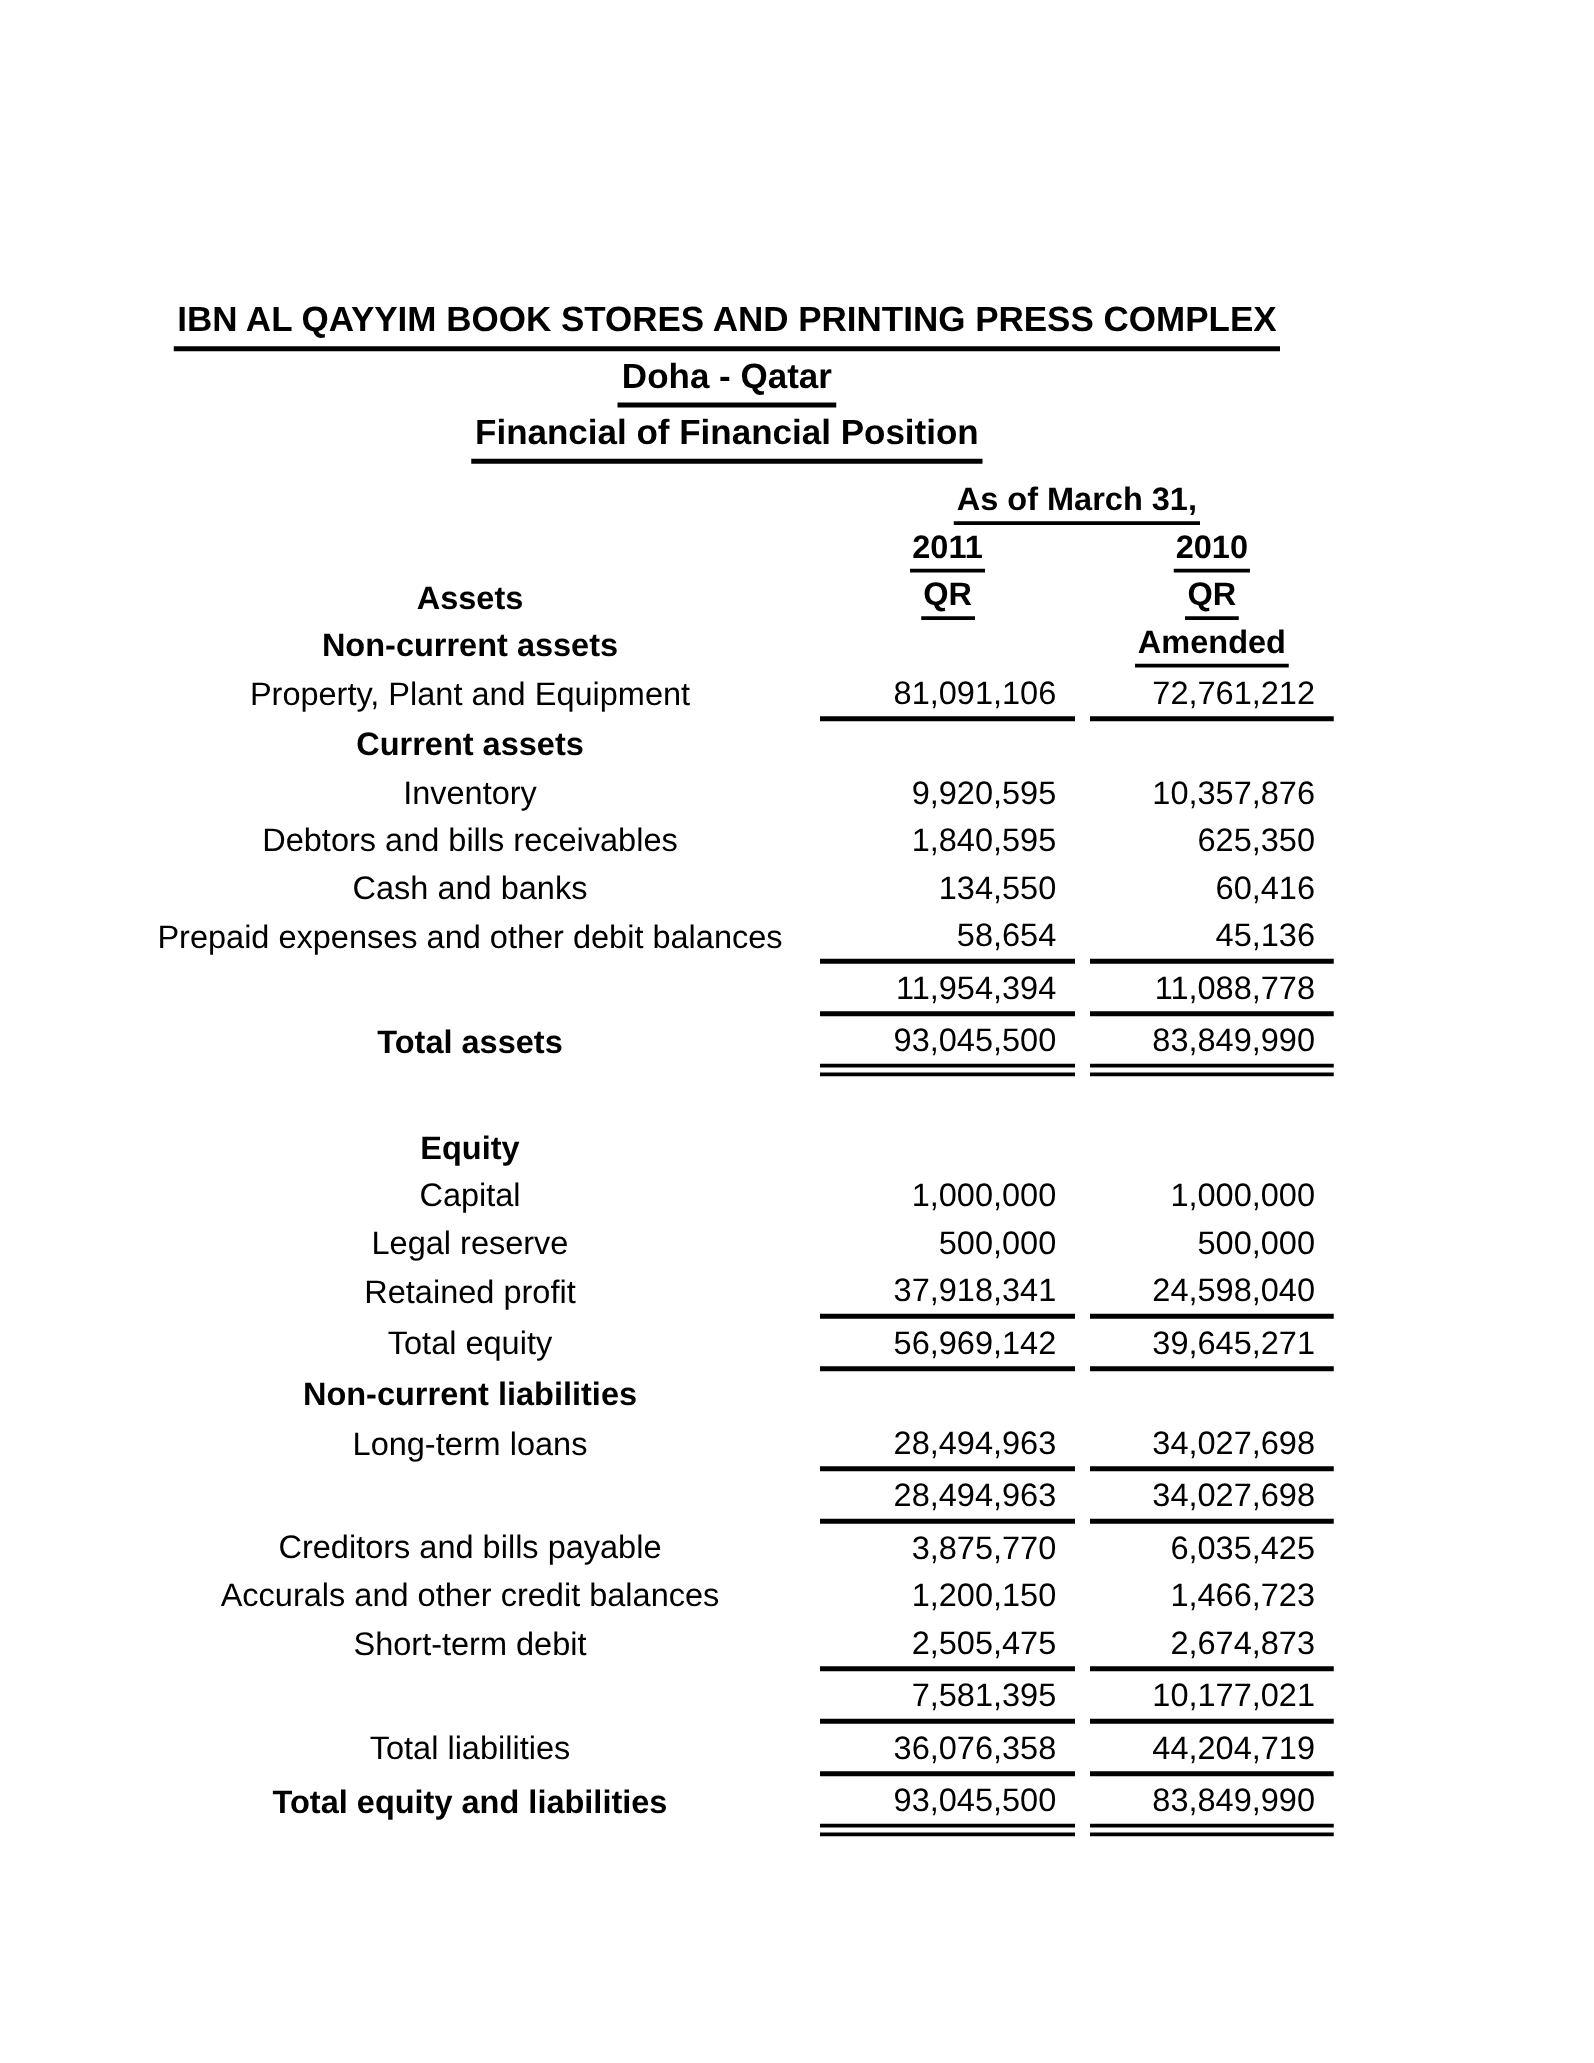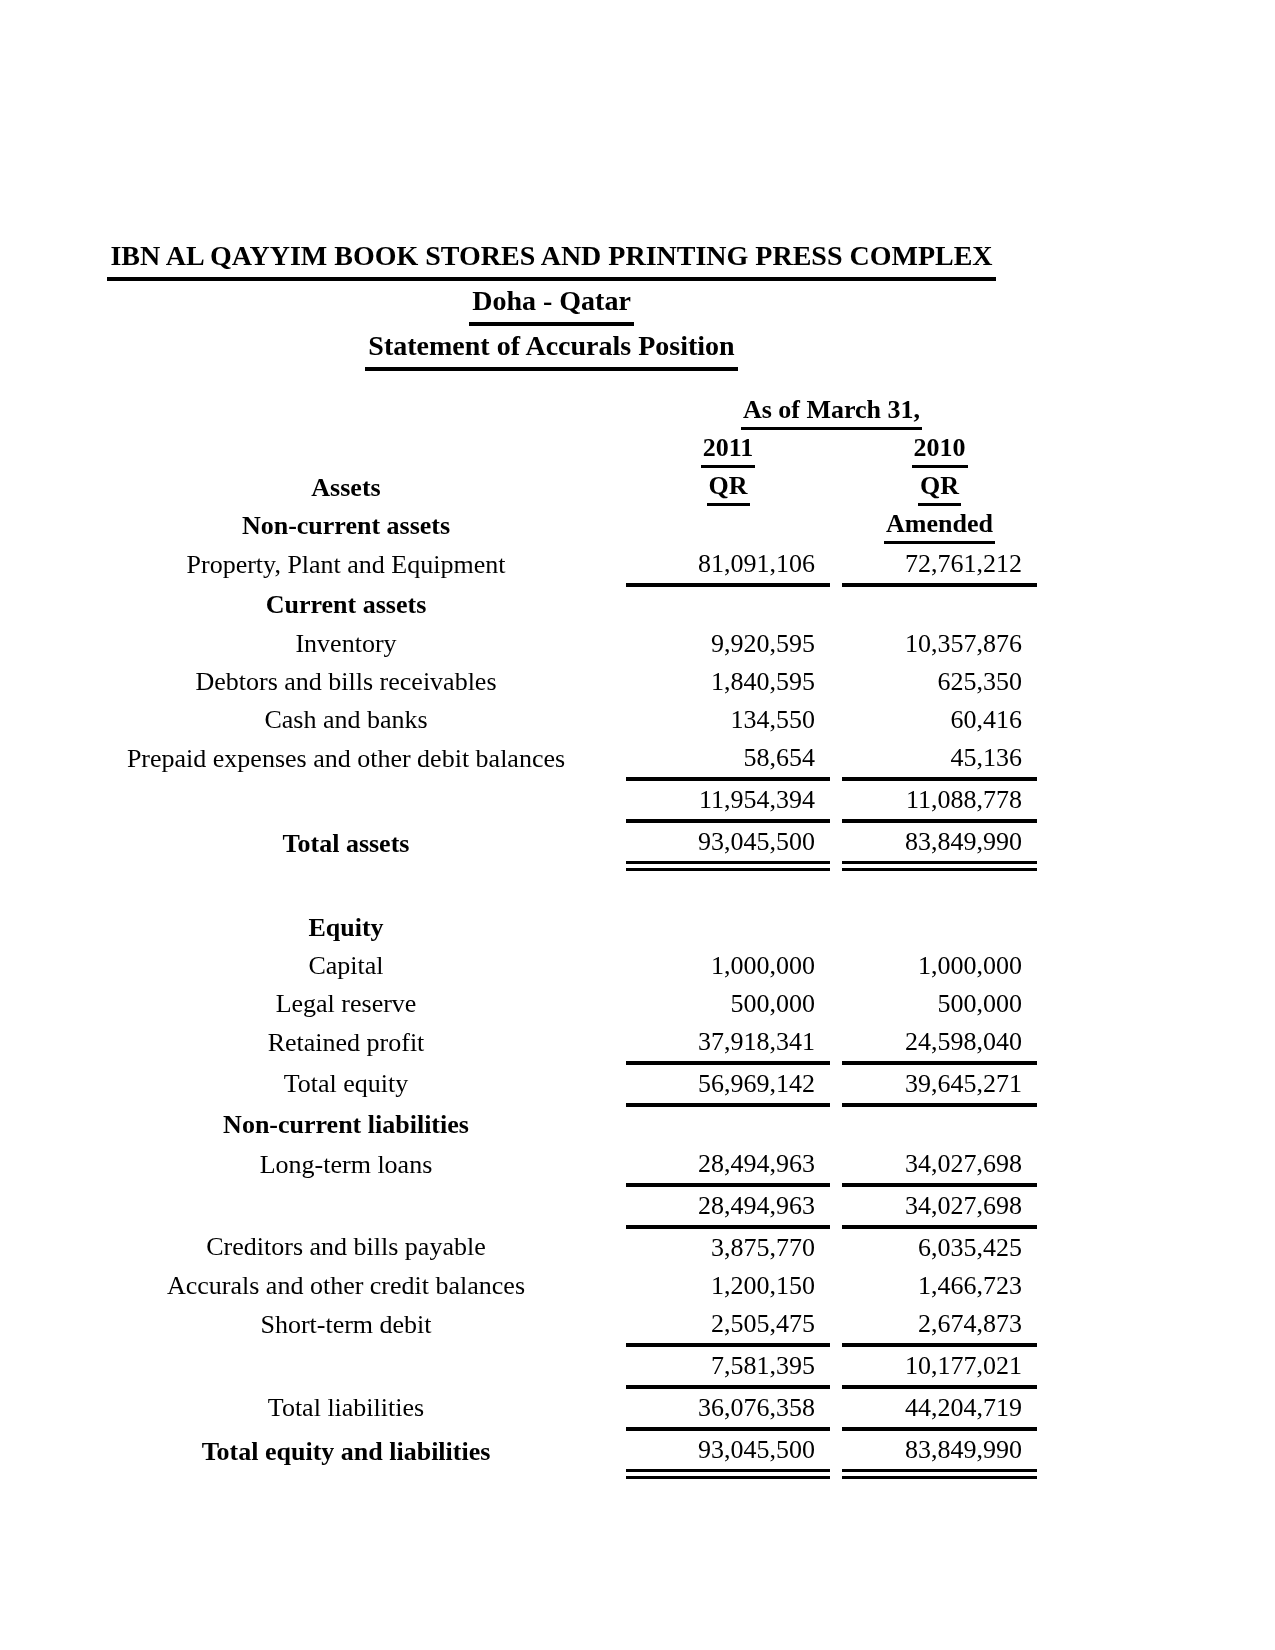--- a/index.html
+++ b/index.html
@@ -8,38 +8,37 @@
     width: 1275px;
     height: 1650px;
     margin: 0 auto;
     background: #ffffff;
     color: #000000;
     font-family: "Liberation Sans", sans-serif;
     overflow: hidden;
   }
   .content {
     padding-top: 236px;
-    padding-left: 66px;
+    padding-left: 96px;
     width: 971px;
-    font-family: Liberation Serif, serif;
   }
   .titles { width: 971px; text-align: center; }
   .title-line { line-height: 40px; font-size: 28px; font-weight: bold; white-space: nowrap; }
   .title-line .u {
     display: inline-block;
     border-bottom: 4px solid #000;
     padding: 0 3px 1px 3px;
   }
   .subtitle-line { font-size: 28px; }
 
   table.fin {
     border-collapse: collapse;
     table-layout: fixed;
     width: 971px;
-    margin-top: 22px;
+    margin-top: 12px;
     font-size: 26px;
   }
   col.c-label { width: 560px; }
   col.c-2011  { width: 204px; }
   col.c-gap   { width: 12px;  }
   col.c-2010  { width: 195px; }
 
   td {
     height: 38px;
     padding: 0;
@@ -68,21 +67,21 @@
   <div class="content">
 
     <div class="titles">
       <div class="title-line">
         <span class="u">IBN AL QAYYIM BOOK STORES AND PRINTING PRESS COMPLEX</span>
       </div>
       <div class="title-line subtitle-line">
         <span class="u">Doha - Qatar</span>
       </div>
       <div class="title-line subtitle-line">
-        <span class="u">Statement of Accurals Position</span>
+        <span class="u">Financial of Financial Position</span>
       </div>
     </div>
 
     <table class="fin">
       <colgroup>
         <col class="c-label">
           <col class="c-2011">
           <col class="c-gap">
           <col class="c-2010">
       </colgroup>

